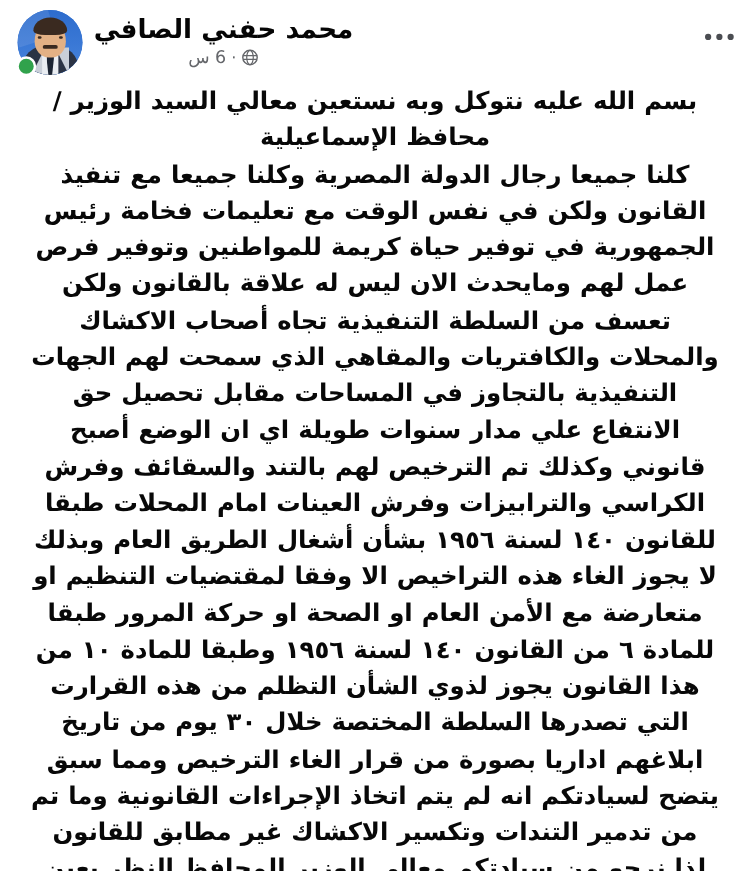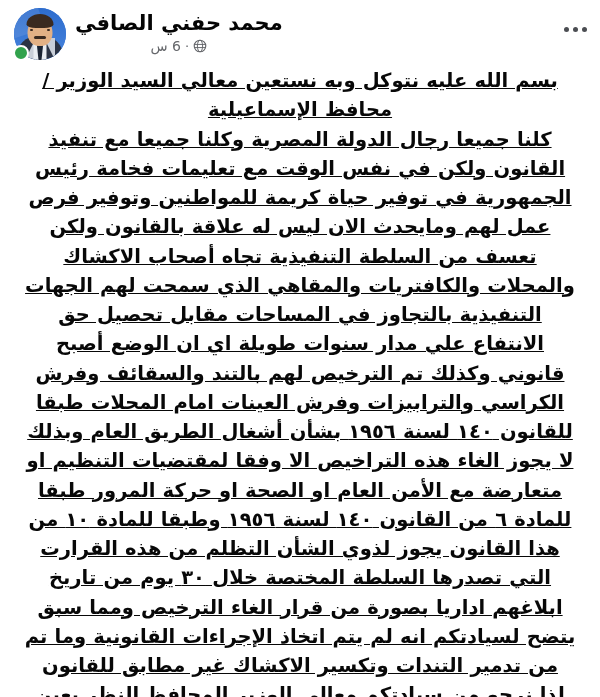--- a/index.html
+++ b/index.html
@@ -206,21 +206,20 @@
     direction: rtl;
   }
   .post-body p {
     margin: 0;
     font-size: 19.5px;
     line-height: 1.5;
     font-weight: 700;
     color: #080808;
     text-align: center;
     word-spacing: 0.02em;
-    text-decoration: underline;
   }
   .post-body p + p { margin-top: 0; }
 </style>
 </head>
 <body>
 
 <div class="post">
 
   <div class="post-header">
 

